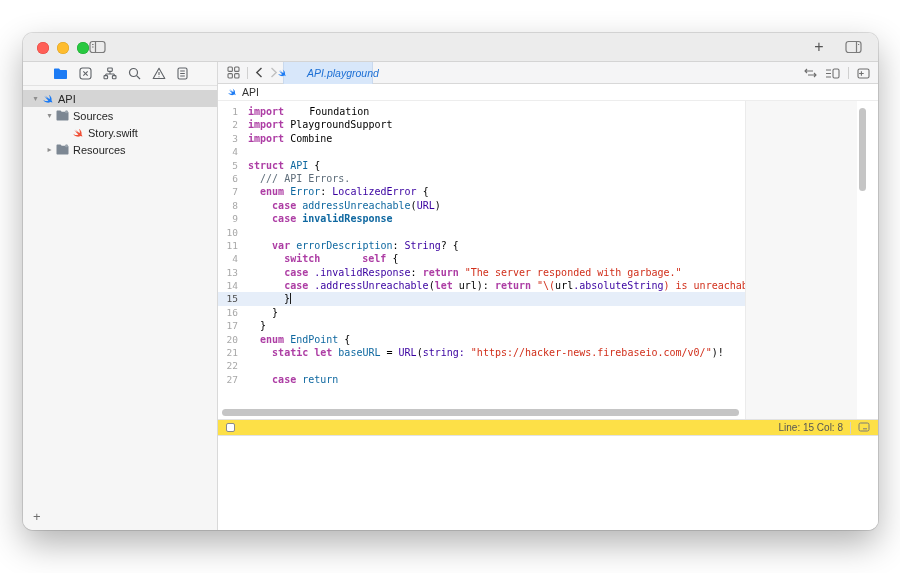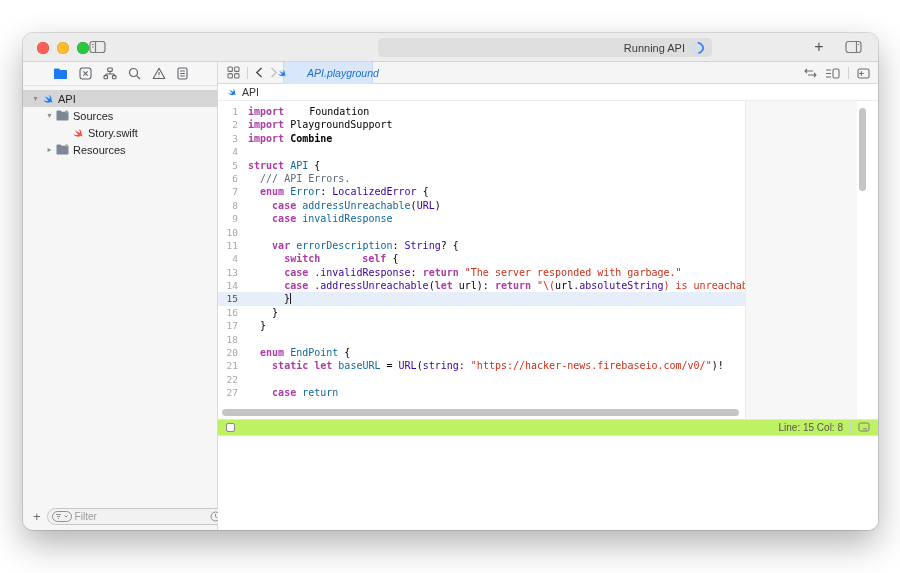--- a/index.html
+++ b/index.html
@@ -59,21 +59,21 @@
   .code-row { display:flex; height:13.4px; line-height:13.4px; font-family:"DejaVu Sans Mono", monospace; font-size:10px; white-space:pre; }
   .code-row.current { background:#e6eef9; }
   .gutter { flex:none; width:30px; text-align:right; padding-right:10px; color:#a8a8a8; font-size:9.5px; }
   .code-row.current .gutter { color:#4b4b4b; }
   .code-text { flex:none; white-space:pre; }
   .cursor { display:inline-block; width:1px; height:11px; background:#1b1b1b; vertical-align:-2px; }
   .results-col { position:absolute; left:527px; top:0; width:112px; height:100%; background:#f7f7f7; border-left:1px solid #ebebeb; }
   .vscroll { position:absolute; left:641px; top:7px; width:7px; height:83px; background:#c5c5c5; border-radius:4px; }
   .hscroll { position:absolute; left:4px; bottom:3px; width:517px; height:7px; background:#c5c5c5; border-radius:4px; }
 
-  .editor-bottombar { position:absolute; left:0; top:357px; right:0; height:17px; background:#bef264; border-top:1px solid #e2e2e2; border-bottom:1px solid #e2e2e2;
+  .editor-bottombar { position:absolute; left:0; top:357px; right:0; height:17px; background:#fde047; border-top:1px solid #e2e2e2; border-bottom:1px solid #e2e2e2;
     display:flex; align-items:center; padding:0 8px; }
   .stop-square { width:9px; height:9px; border:1px solid #8a8a8a; border-radius:2px; background:#fff; }
   .bb-right { margin-left:auto; display:flex; align-items:center; gap:7px; }
   .linecol { font-size:10px; color:#555; }
   .debugarea { position:absolute; left:0; top:375px; right:0; bottom:0; background:#fff; }
 
   svg { display:block; }
 </style>
 </head>
 <body>
@@ -87,24 +87,20 @@
       <span class="light green"></span>
     </div>
     <span class="tb-icon" style="left:66px;">
       <svg width="17" height="14" viewBox="0 0 17 14" fill="none" stroke="#7b7b7b" stroke-width="1.2">
         <rect x="1" y="1.5" width="15" height="11" rx="2.5"></rect>
           <line x1="6.5" y1="1.5" x2="6.5" y2="12.5"></line>
           <line x1="3" y1="4.5" x2="4.6" y2="4.5"></line>
           <line x1="3" y1="7" x2="4.6" y2="7"></line>
       </svg>
     </span>
-    <div class="status-pill">
-      <span class="status-text">Running API</span>
-      <span class="spinner"></span>
-    </div>
     <div class="lib-plus">+</div>
     <span class="tb-icon" style="right:16px;">
       <svg width="17" height="14" viewBox="0 0 17 14" fill="none" stroke="#7b7b7b" stroke-width="1.2">
         <rect x="1" y="1.5" width="15" height="11" rx="2.5"></rect>
           <line x1="11.5" y1="1.5" x2="11.5" y2="12.5"></line>
           <line x1="13" y1="4.5" x2="14.2" y2="4.5"></line>
       </svg>
     </span>
   </div>
 
@@ -191,44 +187,20 @@
               <path fill="#7c8793" d="M.5 1.6C.5 1 .9.5 1.5.5h3l1.2 1.3h5.8c.6 0 1 .4 1 1v6.7c0 .6-.4 1-1 1h-10c-.6 0-1-.4-1-1V1.6z"></path>
               <circle cx="10.5" cy="1.8" r="1.5" fill="#9aa4ad"></circle>
             </svg>
         </span>
         <span class="tree-label">Resources</span>
       </div>
     </div>
 
     <div class="filterbar">
       <span class="add-plus">+</span>
-      <div class="filter-field">
-        <span>
-          <svg width="20" height="11" viewBox="0 0 20 11" fill="none" stroke="#8f8f8f" stroke-width="1">
-            <rect x="0.5" y="0.5" width="19" height="10" rx="5"></rect>
-              <line x1="4" y1="3.5" x2="9" y2="3.5"></line>
-              <line x1="5" y1="5.5" x2="8" y2="5.5"></line>
-              <line x1="6" y1="7.5" x2="7" y2="7.5"></line>
-              <path d="M12.5 4.5 14 6l1.5-1.5"></path>
-          </svg>
-        </span>
-        <input placeholder="Filter" style="">
-        <span>
-          <svg width="11" height="11" viewBox="0 0 11 11" fill="none" stroke="#8f8f8f" stroke-width="1">
-              <circle cx="5.5" cy="5.5" r="4.5"></circle>
-              <path d="M5.5 3v2.7l1.8 1"></path>
-            </svg>
-        </span>
-        <span>
-          <svg width="11" height="11" viewBox="0 0 11 11" fill="none" stroke="#8f8f8f" stroke-width="1">
-              <rect x="1" y="1" width="9" height="9" rx="2"></rect>
-              <path d="M3.2 5.5h4.6M5.3 3.6 3.2 5.5l2.1 1.9"></path>
-            </svg>
-        </span>
-      </div>
     </div>
   </div>
 
   <div class="editor">
 
     <div class="tabbar">
       <div class="tab-left">
         <span>
           <svg width="13" height="13" viewBox="0 0 13 13" fill="none" stroke="#6f6f6f" stroke-width="1.1">
             <rect x="1" y="1" width="4.4" height="4.4" rx="1"></rect>
@@ -289,36 +261,35 @@
           </svg>
       </span>
       <span class="jump-label">API</span>
     </div>
 
     <div class="codearea">
       <div class="results-col"></div>
       <div class="codelines">
           <div class="code-row"><span class="gutter">1</span><span class="code-text"><span style="color: rgb(173, 61, 164); font-weight: 600;">import</span><span style="color: rgb(0, 0, 0); margin-left: 19px;"> Foundation</span></span></div>
           <div class="code-row"><span class="gutter">2</span><span class="code-text"><span style="color: rgb(173, 61, 164); font-weight: 600;">import</span><span style="color: rgb(0, 0, 0);"> PlaygroundSupport</span></span></div>
-          <div class="code-row"><span class="gutter">3</span><span class="code-text"><span style="color: rgb(173, 61, 164); font-weight: 600;">import</span><span style="color: rgb(0, 0, 0); font-weight: bold;"> Combine</span></span></div>
+          <div class="code-row"><span class="gutter">3</span><span class="code-text"><span style="color: rgb(173, 61, 164); font-weight: 600;">import</span><span style="color: rgb(0, 0, 0);"> Combine</span></span></div>
           <div class="code-row"><span class="gutter">4</span><span class="code-text"></span></div>
           <div class="code-row"><span class="gutter">5</span><span class="code-text"><span style="color: rgb(173, 61, 164); font-weight: 600;">struct</span><span style="color: rgb(0, 0, 0);"> </span><span style="color: rgb(15, 104, 160);">API</span><span style="color: rgb(0, 0, 0);"> {</span></span></div>
           <div class="code-row"><span class="gutter">6</span><span class="code-text"><span style="color: rgb(0, 0, 0);">  </span><span style="color: rgb(93, 108, 121);">/// API Errors.</span></span></div>
           <div class="code-row"><span class="gutter">7</span><span class="code-text"><span style="color: rgb(0, 0, 0);">  </span><span style="color: rgb(173, 61, 164); font-weight: 600;">enum</span><span style="color: rgb(0, 0, 0);"> </span><span style="color: rgb(15, 104, 160);">Error</span><span style="color: rgb(0, 0, 0);">: </span><span style="color: rgb(57, 0, 160);">LocalizedError</span><span style="color: rgb(0, 0, 0);"> {</span></span></div>
           <div class="code-row"><span class="gutter">8</span><span class="code-text"><span style="color: rgb(0, 0, 0);">    </span><span style="color: rgb(173, 61, 164); font-weight: 600;">case</span><span style="color: rgb(0, 0, 0);"> </span><span style="color: rgb(15, 104, 160);">addressUnreachable</span><span style="color: rgb(0, 0, 0);">(</span><span style="color: rgb(57, 0, 160);">URL</span><span style="color: rgb(0, 0, 0);">)</span></span></div>
-          <div class="code-row"><span class="gutter">9</span><span class="code-text"><span style="color: rgb(0, 0, 0);">    </span><span style="color: rgb(173, 61, 164); font-weight: 600;">case</span><span style="color: rgb(0, 0, 0);"> </span><span style="color: rgb(15, 104, 160);">invalidResponse</span></span></div>
+          <div class="code-row"><span class="gutter">9</span><span class="code-text"><span style="color: rgb(0, 0, 0);">    </span><span style="color: rgb(173, 61, 164); font-weight: 600;">case</span><span style="color: rgb(0, 0, 0);"> </span><span style="color: rgb(15, 104, 160); font-weight: bold;">invalidResponse</span></span></div>
           <div class="code-row"><span class="gutter">10</span><span class="code-text"></span></div>
           <div class="code-row"><span class="gutter">11</span><span class="code-text"><span style="color: rgb(0, 0, 0);">    </span><span style="color: rgb(173, 61, 164); font-weight: 600;">var</span><span style="color: rgb(0, 0, 0);"> </span><span style="color: rgb(15, 104, 160);">errorDescription</span><span style="color: rgb(0, 0, 0);">: </span><span style="color: rgb(57, 0, 160);">String</span><span style="color: rgb(0, 0, 0);">? {</span></span></div>
           <div class="code-row"><span class="gutter">4</span><span class="code-text"><span style="color: rgb(0, 0, 0);">      </span><span style="color: rgb(173, 61, 164); font-weight: 600;">switch</span><span style="color: rgb(0, 0, 0);"> </span><span style="color: rgb(173, 61, 164); font-weight: 600; margin-left: 36px;">self</span><span style="color: rgb(0, 0, 0);"> {</span></span></div>
           <div class="code-row"><span class="gutter">13</span><span class="code-text"><span style="color: rgb(0, 0, 0);">      </span><span style="color: rgb(173, 61, 164); font-weight: 600;">case</span><span style="color: rgb(0, 0, 0);"> </span><span style="color: rgb(57, 0, 160);">.invalidResponse</span><span style="color: rgb(0, 0, 0);">: </span><span style="color: rgb(173, 61, 164); font-weight: 600;">return</span><span style="color: rgb(0, 0, 0);"> </span><span style="color: rgb(209, 47, 27);">"The server responded with garbage."</span></span></div>
           <div class="code-row"><span class="gutter">14</span><span class="code-text"><span style="color: rgb(0, 0, 0);">      </span><span style="color: rgb(173, 61, 164); font-weight: 600;">case</span><span style="color: rgb(0, 0, 0);"> </span><span style="color: rgb(57, 0, 160);">.addressUnreachable</span><span style="color: rgb(0, 0, 0);">(</span><span style="color: rgb(173, 61, 164); font-weight: 600;">let</span><span style="color: rgb(0, 0, 0);"> url): </span><span style="color: rgb(173, 61, 164); font-weight: 600;">return</span><span style="color: rgb(0, 0, 0);"> </span><span style="color: rgb(209, 47, 27);">"\(</span><span style="color: rgb(0, 0, 0);">url</span><span style="color: rgb(57, 0, 160);">.absoluteString</span><span style="color: rgb(209, 47, 27);">) is unreachable."</span></span></div>
           <div class="code-row current"><span class="gutter">15</span><span class="code-text"><span style="color: rgb(0, 0, 0);">      }</span><span class="cursor"></span></span></div>
           <div class="code-row"><span class="gutter">16</span><span class="code-text"><span style="color: rgb(0, 0, 0);">    }</span></span></div>
           <div class="code-row"><span class="gutter">17</span><span class="code-text"><span style="color: rgb(0, 0, 0);">  }</span></span></div>
-          <div class="code-row"><span class="gutter">18</span><span class="code-text"></span></div>
           <div class="code-row"><span class="gutter">20</span><span class="code-text"><span style="color: rgb(0, 0, 0);">  </span><span style="color: rgb(173, 61, 164); font-weight: 600;">enum</span><span style="color: rgb(0, 0, 0);"> </span><span style="color: rgb(15, 104, 160);">EndPoint</span><span style="color: rgb(0, 0, 0);"> {</span></span></div>
           <div class="code-row"><span class="gutter">21</span><span class="code-text"><span style="color: rgb(0, 0, 0);">    </span><span style="color: rgb(173, 61, 164); font-weight: 600;">static</span><span style="color: rgb(0, 0, 0);"> </span><span style="color: rgb(173, 61, 164); font-weight: 600;">let</span><span style="color: rgb(0, 0, 0);"> </span><span style="color: rgb(15, 104, 160);">baseURL</span><span style="color: rgb(0, 0, 0);"> = </span><span style="color: rgb(57, 0, 160);">URL</span><span style="color: rgb(0, 0, 0);">(</span><span style="color: rgb(57, 0, 160);">string:</span><span style="color: rgb(0, 0, 0);"> </span><span style="color: rgb(209, 47, 27);">"https://hacker-news.firebaseio.com/v0/"</span><span style="color: rgb(0, 0, 0);">)!</span></span></div>
           <div class="code-row"><span class="gutter">22</span><span class="code-text"></span></div>
           <div class="code-row"><span class="gutter">27</span><span class="code-text"><span style="color: rgb(0, 0, 0);">    </span><span style="color: rgb(173, 61, 164); font-weight: 600;">case</span><span style="color: rgb(0, 0, 0);"> </span><span style="color: rgb(15, 104, 160);">return</span></span></div>
         </div>
       <div class="vscroll"></div>
       <div class="hscroll"></div>
     </div>
 
     <div class="editor-bottombar">

